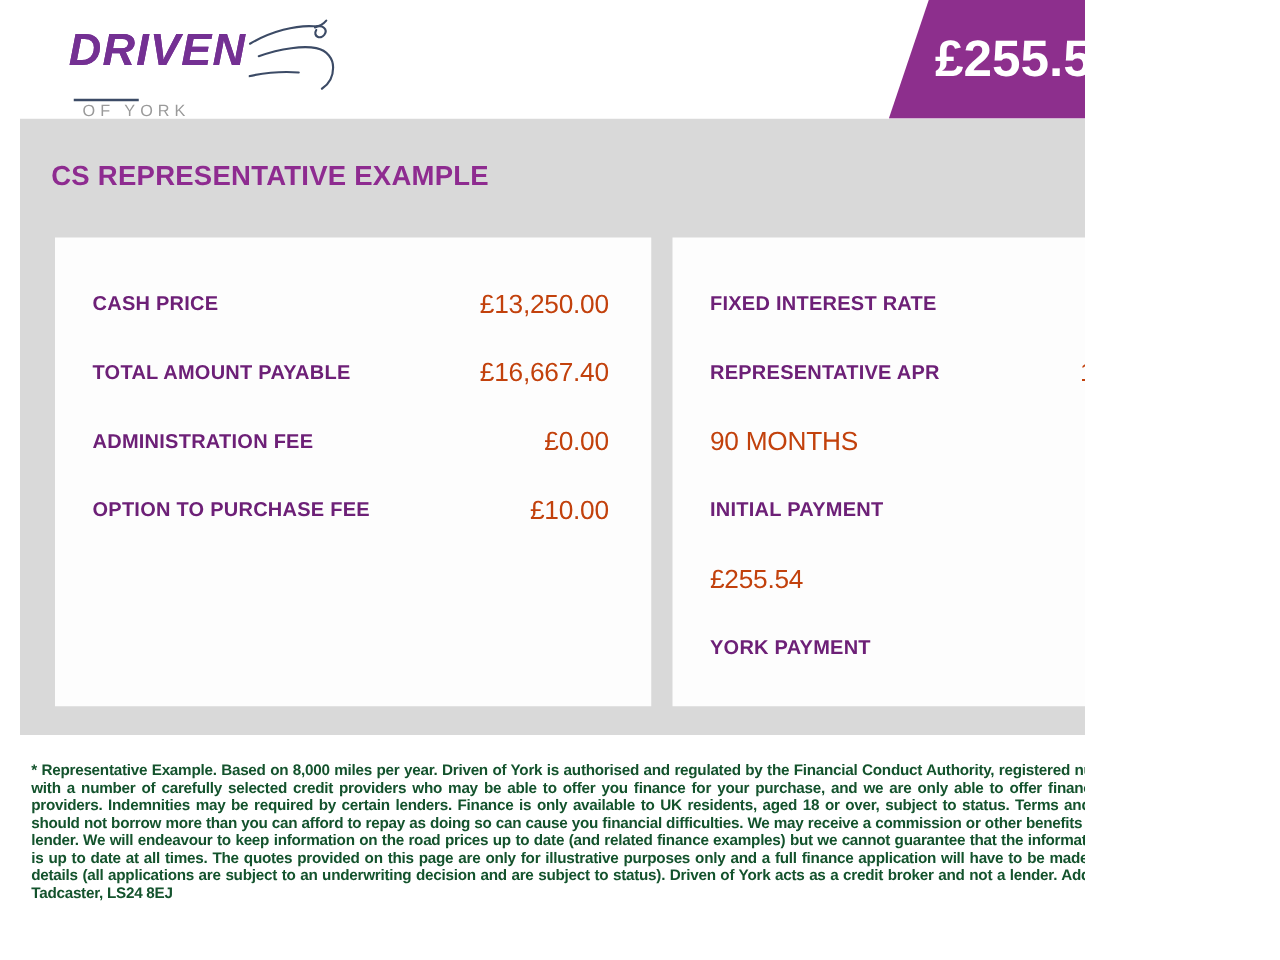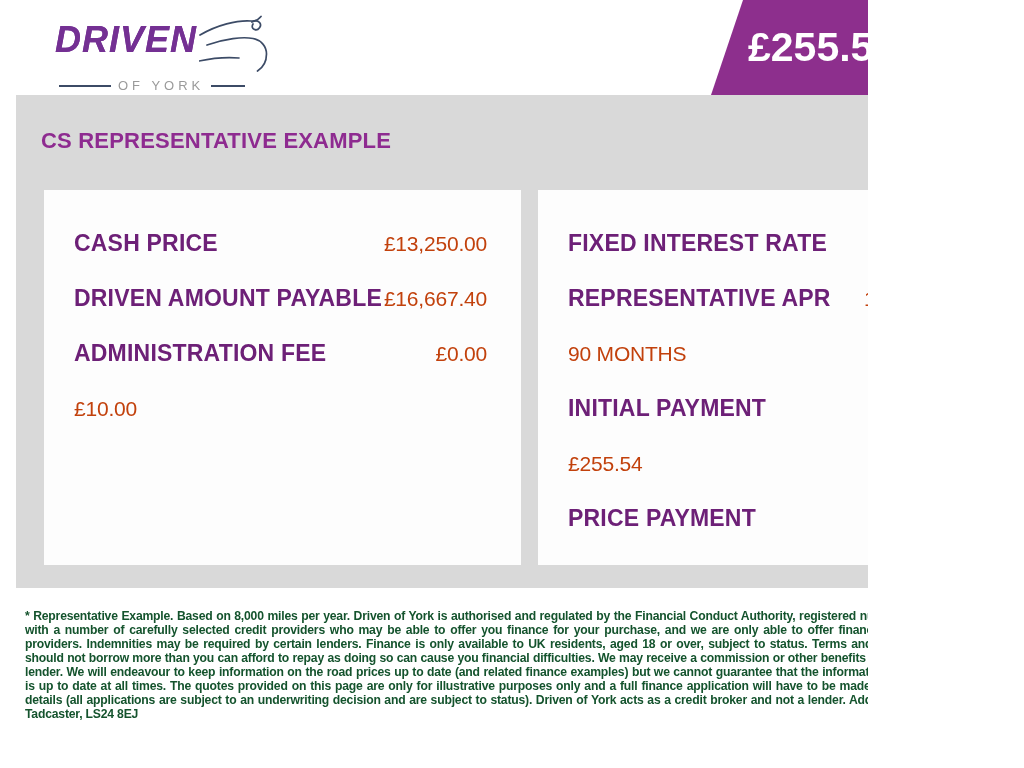--- a/index.html
+++ b/index.html
@@ -11,21 +11,21 @@
 
   .logo { position:absolute; left:55px; top:8px; width:245px; }
   .logo-row { display:flex; align-items:flex-start; }
   .wordmark {
     font-style:italic; font-weight:bold; font-size:36px; line-height:1.2;
     letter-spacing:1px; color:#743093; padding-top:10px;
     text-shadow:0 0 0 #743093;
   }
   .car-sketch { margin-left:2px; margin-top:0; }
 
-  .tagline-row { display:flex; align-items:center; width:186px; margin-top:0px; margin-left:4px; }
+  .tagline-row { display:flex; align-items:flex-start; width:186px; margin-top:0px; margin-left:4px;flex-direction:column; }
   .tagline-rule { height:2px; background:#3c4b66; }
   .tagline-rule.left { width:52px; }
   .tagline-rule.right { flex:1; }
   .tagline-text { font-size:13px; letter-spacing:4px; margin:0 7px; color:#9a9a9a; white-space:nowrap; }
 
   .price-banner {
     position:absolute; top:0; right:0; width:316px; height:95px;
     background:#8d2f8d;
     clip-path:polygon(35px 0, 100% 0, 100% 100%, 3px 100%);
     display:flex; align-items:center;
@@ -39,21 +39,21 @@
   .section-title {
     position:absolute; left:25px; top:33px;
     font-size:22px; font-weight:bold; color:#8e2b90; letter-spacing:0.2px;
   }
 
   .card { position:absolute; top:95px; width:477px; height:375px; background:#fdfdfd; }
   .card.left-card  { left:28px; }
   .card.right-card { left:522px; }
   .card-rows { padding:26px 34px 0 30px; }
   .frow { height:55px; display:flex; justify-content:space-between; align-items:center; }
-  .flabel { font-size:23px; font-weight:bold; color:#6d2077; letter-spacing:0.2px; white-space:nowrap; }
+  .flabel { font-size:16px; font-weight:bold; color:#6d2077; letter-spacing:0.2px; white-space:nowrap; }
   .fvalue { font-size:21px; font-weight:normal; color:#c2410c; letter-spacing:-0.2px; white-space:nowrap; }
 
   
   .disclaimer {
     position:absolute; left:25px; top:609px; width:977px;
     font-size:12.2px; line-height:14px; font-weight:bold;
     color:#14532d; text-align:justify; letter-spacing:-0.2px;
   }
 </style>
 </head>
@@ -93,28 +93,29 @@
   <div class="gray-panel">
     <div class="section-title">CS REPRESENTATIVE EXAMPLE</div>
 
     <div class="card left-card">
       <div class="card-rows">
         <div class="frow">
           <span class="flabel">CASH PRICE</span>
           <span class="fvalue">£13,250.00</span>
         </div>
         <div class="frow">
-          <span class="flabel">DRIVEN AMOUNT PAYABLE</span>
+          <span class="flabel">TOTAL AMOUNT PAYABLE</span>
           <span class="fvalue">£16,667.40</span>
         </div>
         <div class="frow">
           <span class="flabel">ADMINISTRATION FEE</span>
           <span class="fvalue">£0.00</span>
         </div>
         <div class="frow">
+          <span class="flabel">OPTION TO PURCHASE FEE</span>
           <span class="fvalue">£10.00</span>
         </div>
       </div>
     </div>
 
     <div class="card right-card">
       <div class="card-rows">
         <div class="frow">
           <span class="flabel">FIXED INTEREST RATE</span>
           <span class="fvalue">5.71% P.A.</span>
@@ -127,21 +128,21 @@
           <span class="fvalue">90 MONTHS</span>
         </div>
         <div class="frow">
           <span class="flabel">INITIAL PAYMENT</span>
           <span class="fvalue">£255.54</span>
         </div>
         <div class="frow">
           <span class="fvalue">£255.54</span>
         </div>
         <div class="frow">
-          <span class="flabel">PRICE PAYMENT</span>
+          <span class="flabel">YORK PAYMENT</span>
           <span class="fvalue">£265.54</span>
         </div>
       </div>
     </div>
   </div>
 
   <div class="disclaimer">* Representative Example. Based on 8,000 miles per year. Driven of York is authorised and regulated by the Financial Conduct Authority, registered number 915653. We work with a number of carefully selected credit providers who may be able to offer you finance for your purchase, and we are only able to offer finance products from these providers. Indemnities may be required by certain lenders. Finance is only available to UK residents, aged 18 or over, subject to status. Terms and Conditions apply. You should not borrow more than you can afford to repay as doing so can cause you financial difficulties. We may receive a commission or other benefits for introducing you to a lender. We will endeavour to keep information on the road prices up to date (and related finance examples) but we cannot guarantee that the information shown on this page is up to date at all times. The quotes provided on this page are only for illustrative purposes only and a full finance application will have to be made to determine the exact details (all applications are subject to an underwriting decision and are subject to status). Driven of York acts as a credit broker and not a lender. Address: Colton Lane End, Tadcaster, LS24 8EJ</div>
 
 </div>
 

